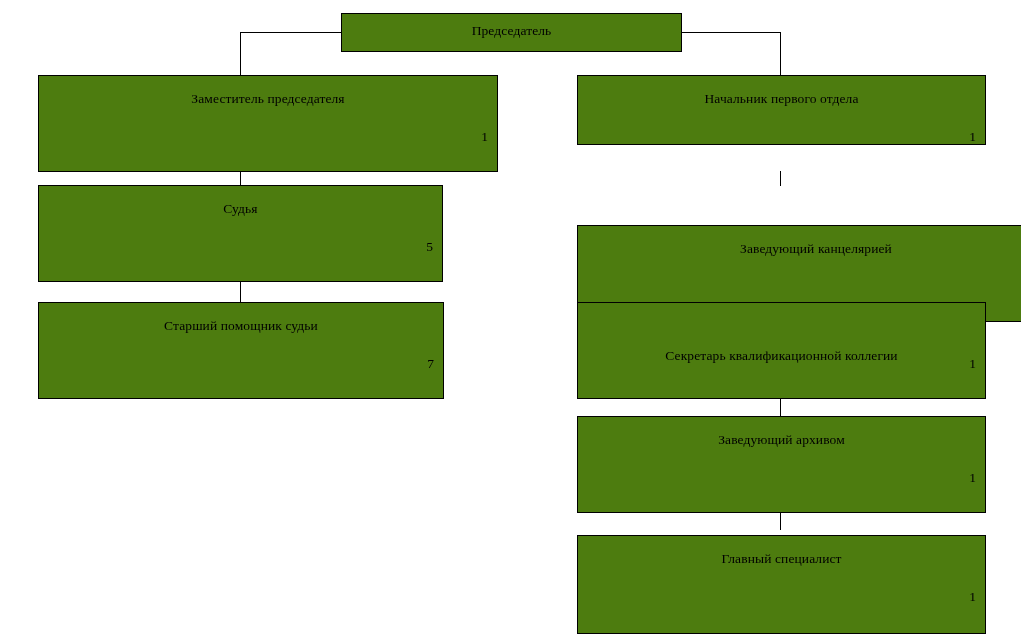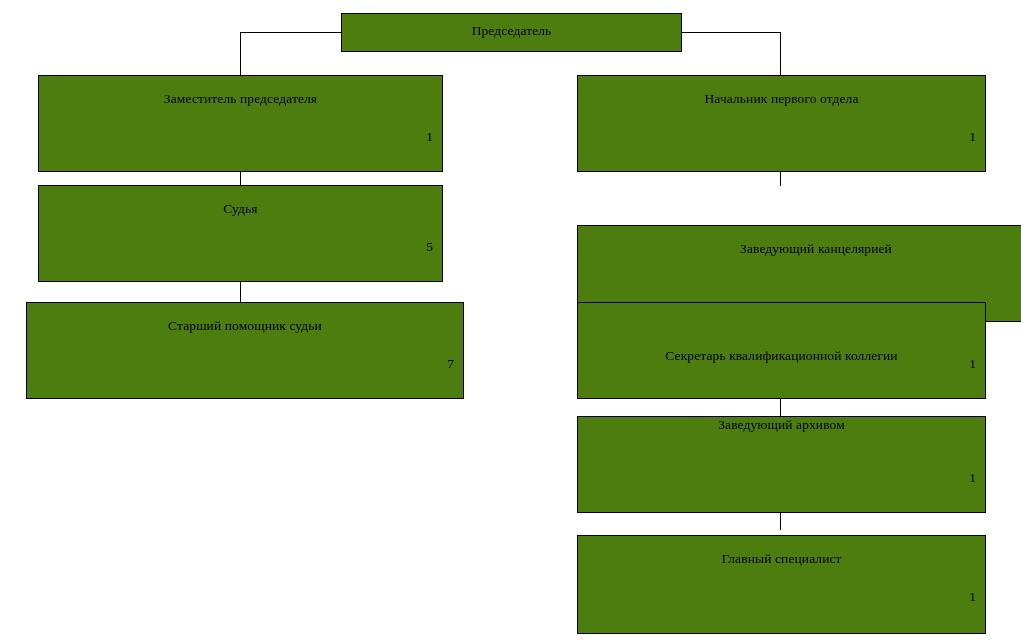--- a/index.html
+++ b/index.html
@@ -64,55 +64,55 @@
   </div>
 
   <div class="connector h" style="left:240px; top:32px; width:102px;"></div>
 
   <div class="connector v" style="left:240px; top:32px; height:44px;"></div>
 
   <div class="connector h" style="left:681px; top:32px; width:100px;"></div>
 
   <div class="connector v" style="left:780px; top:32px; height:44px;"></div>
 
-  <div class="org-box" style="left:38px; top:75px; width:405px; height:97px;">
+  <div class="org-box" style="left:38px; top:75px; width:460px; height:97px;">
     <div class="org-box-title" style="top:15px;">Заместитель председателя</div>
     <div class="org-box-count" style="top:53px;">1</div>
   </div>
 
   <div class="org-box" style="left:38px; top:185px; width:405px; height:97px;padding-left:14px;">
     <div class="org-box-title" style="top:15px;">Судья</div>
     <div class="org-box-count" style="top:53px;">5</div>
   </div>
 
-  <div class="org-box" style="left:26px; top:302px; width:438px; height:97px;">
+  <div class="org-box" style="left:38px; top:302px; width:406px; height:97px;">
     <div class="org-box-title" style="top:15px;">Старший помощник судьи</div>
     <div class="org-box-count" style="top:53px;">7</div>
   </div>
 
   <div class="connector v" style="left:240px; top:171px; height:15px;"></div>
   <div class="connector v" style="left:240px; top:281px; height:22px;"></div>
 
-  <div class="org-box" style="left:577px; top:75px; width:409px; height:97px;">
+  <div class="org-box" style="left:577px; top:75px; width:409px; height:70px;">
     <div class="org-box-title" style="top:15px;">Начальник первого отдела</div>
     <div class="org-box-count" style="top:53px;">1</div>
   </div>
 
   <div class="org-box" style="left:577px; top:185px; width:478px; height:97px;margin-top:40px;">
     <div class="org-box-title" style="top:15px;">Заведующий канцелярией</div>
     <div class="org-box-count" style="top:53px;">1</div>
   </div>
 
   <div class="org-box" style="left:577px; top:302px; width:409px; height:97px;">
     <div class="org-box-title" style="top:15px;margin-top:30px;">Секретарь квалификационной коллегии</div>
     <div class="org-box-count" style="top:53px;">1</div>
   </div>
 
   <div class="org-box" style="left:577px; top:416px; width:409px; height:97px;">
-    <div class="org-box-title" style="top:0;">Заведующий архивом</div>
+    <div class="org-box-title" style="top:15px;">Заведующий архивом</div>
     <div class="org-box-count" style="top:53px;">1</div>
   </div>
 
   <div class="org-box" style="left:577px; top:535px; width:409px; height:99px;">
     <div class="org-box-title" style="top:15px;">Главный специалист</div>
     <div class="org-box-count" style="top:53px;">1</div>
   </div>
 
   <div class="connector v" style="left:780px; top:171px; height:15px;"></div>
   <div class="connector v" style="left:780px; top:281px; height:22px;"></div>

